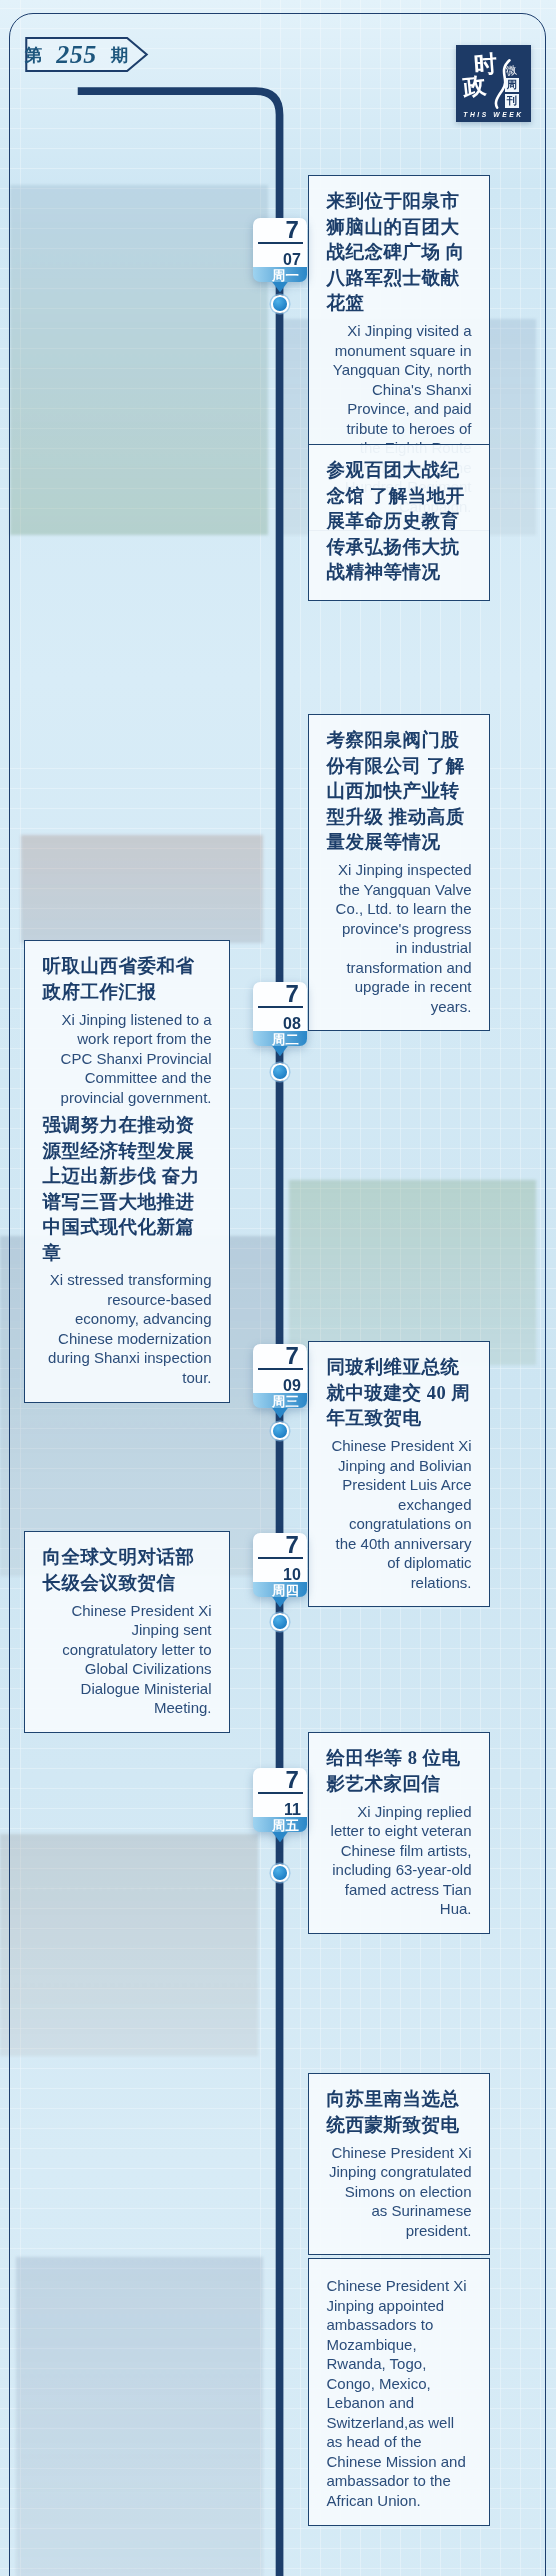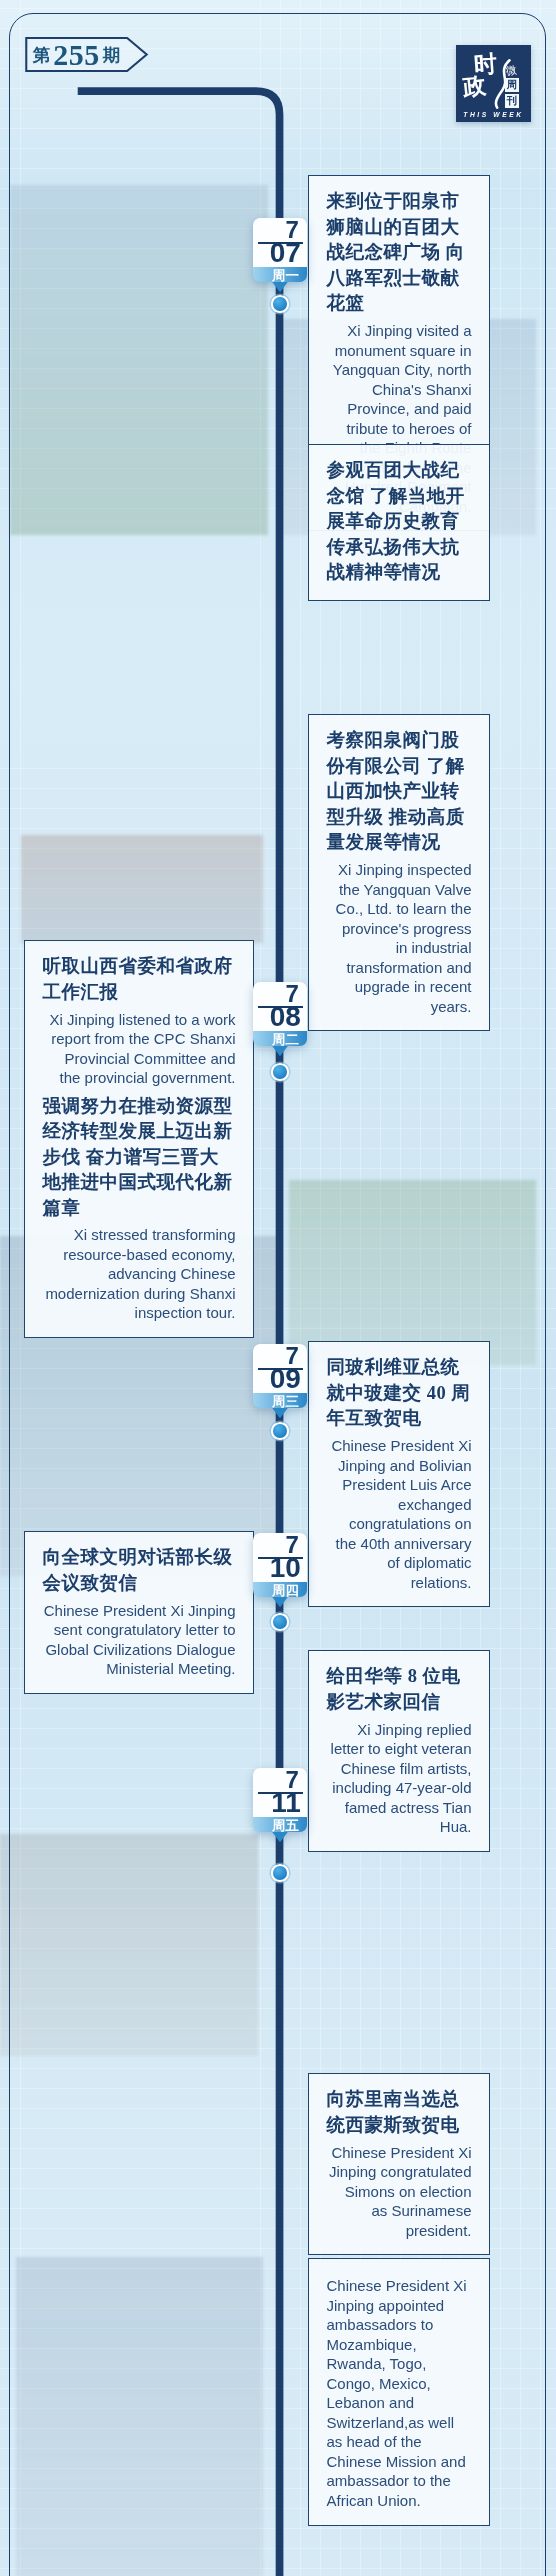--- a/index.html
+++ b/index.html
@@ -23,65 +23,65 @@
   .spine{position:absolute;inset:0;z-index:3;pointer-events:none;}
 
   
   .issue-tag{position:absolute;left:25px;top:37px;width:124px;height:35px;z-index:4;}
   .issue-tag svg{position:absolute;inset:0;}
   .issue-text{
     position:absolute;left:0;top:0;width:103px;height:35px;display:flex;align-items:center;justify-content:center;
     color:#1d567d;font-family:"Liberation Serif",serif;font-weight:bold;
   }
   .issue-text .small{font-size:17.5px;}
-  .issue-text .big{font-size:30px;letter-spacing:0.5px;margin:0 3px;}
+  .issue-text .big{font-size:26px;letter-spacing:0.5px;margin:0 14px;font-style:italic;}
 
   
   .mast{position:absolute;left:456px;top:45px;width:75px;height:77px;background:#1d3a66;z-index:4;
         box-shadow:0 2.1px 5.2px rgba(20,50,90,.25);}
   .mast .shi{position:absolute;left:17.5px;top:4.1px;color:#fff;font-family:"Liberation Serif",serif;font-weight:bold;font-size:23px;transform:rotate(-4deg);}
   .mast .zheng{position:absolute;left:7.2px;top:26px;color:#fff;font-family:"Liberation Serif",serif;font-weight:bold;font-size:23px;transform:rotate(-6deg);}
   .mast .swoosh{position:absolute;left:36px;top:13.4px;}
   .mast .wei{position:absolute;left:50px;top:18.5px;color:#fff;font-size:10.8px;font-family:"Liberation Serif",serif;transform:rotate(-8deg);}
   .mast .wbox{position:absolute;left:49px;width:14px;height:14px;background:#f2f8fc;color:#1d3a66;
               font-size:10.3px;font-weight:bold;display:flex;align-items:center;justify-content:center;}
   .mast .zhou{top:33px;} .mast .kan{top:49px;}
   .mast .tw{position:absolute;left:0;right:0;bottom:3.6px;text-align:center;color:#fff;
             font-size:6.7px;font-style:italic;letter-spacing:2.6px;font-weight:bold;}
 
   
   .marker{position:absolute;left:253px;width:54px;z-index:6;filter:drop-shadow(0 3.1px 4.1px rgba(30,80,130,.30));}
   .m-top{position:relative;height:49px;background:#fdfeff;border-radius:7.2px 7.2px 0 0;color:#173a63;}
   .m-month{position:absolute;top:-2.1px;right:8.2px;font-size:24px;font-weight:bold;}
   .m-divider{position:absolute;top:24px;left:5.2px;right:4.1px;height:2.1px;background:#173a63;}
-  .m-day{position:absolute;bottom:-2.1px;right:6.2px;font-size:28px;font-weight:bold;margin-top:45px;}
+  .m-day{position:absolute;bottom:-2.1px;right:6.2px;font-size:16px;font-weight:bold;margin-top:45px;}
   .m-week{height:15px;line-height:17.5px;background:linear-gradient(90deg,#9ed3f0,#2a87c8);
           color:#fff;font-size:13.4px;font-weight:bold;text-align:right;padding-right:8.2px;
           border-radius:0 0 7.2px 7.2px;box-sizing:border-box;}
   .m-pointer{width:15.5px;height:10.3px;margin:0 auto;background:#2a87c8;
              clip-path:polygon(0 0,100% 0,50% 100%);}
   .dot{position:absolute;left:271px;width:17.5px;height:17.5px;border-radius:50%;z-index:6;
        background:radial-gradient(circle at 35% 30%,#4fb2ea,#0f6db8);
        border:2.6px solid #ffffff;box-sizing:border-box;
        box-shadow:0 0 0 1.5px rgba(130,185,225,.6);}
 
   
   .card{position:absolute;background:rgba(244,250,253,.95);border:1.5px solid #1e4470;
         padding:13.4px 17.5px 14.4px 17.5px;box-sizing:border-box;z-index:5;}
   .card.right{left:308px;width:182px;}
-  .card.left{left:24px;width:230px;}
+  .card.left{left:24px;width:206px;}
   .zh{color:#1c3e6a;font-family:"Liberation Serif",serif;font-weight:600;
       font-size:18.5px;line-height:1.38;letter-spacing:0.5px;}
   .en{color:#2b4d7a;font-size:15px;line-height:1.30;margin-top:4.1px;}
   .zh + .en{margin-top:4.1px;text-align:right;}
   .en + .zh{margin-top:6.2px;font-family:Liberation Serif, serif;}
 
   .c1{top:175px;} .c2{top:444px;} .c3{top:714px;}
   .c4{top:940px;} .c5{top:1341px;} .c6{top:1531px;}
-  .c7{top:1650px;} .c8{top:2073px;} .c9{top:2258px;}
+  .c7{top:1732px;} .c8{top:2073px;} .c9{top:2258px;}
 </style>
 </head>
 <body>
 
 <div id="canvas">
 
   <div class="ph" style="left:10.3px;top:185px;width:258px;height:350px;background:linear-gradient(180deg,rgba(150,180,200,.35),rgba(120,160,130,.35));"></div>
   <div class="ph" style="left:278px;top:319px;width:258px;height:216px;background:linear-gradient(180deg,rgba(140,170,195,.30),rgba(170,190,200,.25));"></div>
   <div class="ph" style="left:20.6px;top:835px;width:242px;height:108px;background:linear-gradient(180deg,rgba(160,120,110,.28),rgba(140,140,150,.25));"></div>
   <div class="ph" style="left:289px;top:1180px;width:247px;height:185px;background:linear-gradient(180deg,rgba(120,160,120,.30),rgba(150,180,160,.22));"></div>
@@ -200,21 +200,21 @@
     <div class="en">Chinese President Xi Jinping and Bolivian President Luis Arce exchanged congratulations on the 40th anniversary of diplomatic relations.</div>
   </div>
 
   <div class="card left c6">
     <div class="zh">向全球文明对话部长级会议致贺信</div>
     <div class="en">Chinese President Xi Jinping sent congratulatory letter to Global Civilizations Dialogue Ministerial Meeting.</div>
   </div>
 
   <div class="card right c7">
     <div class="zh">给田华等 8 位电影艺术家回信</div>
-    <div class="en">Xi Jinping replied letter to eight veteran Chinese film artists, including 47-year-old famed actress Tian Hua.</div>
+    <div class="en">Xi Jinping replied letter to eight veteran Chinese film artists, including 63-year-old famed actress Tian Hua.</div>
   </div>
 
   <div class="card right c8">
     <div class="zh">向苏里南当选总统西蒙斯致贺电</div>
     <div class="en">Chinese President Xi Jinping congratulated Simons on election as Surinamese president.</div>
   </div>
 
   <div class="card right c9">
     <div class="en">Chinese President Xi Jinping appointed ambassadors to Mozambique, Rwanda, Togo, Congo, Mexico, Lebanon and Switzerland,as well as head of the Chinese Mission and ambassador to the African Union.</div>
   </div>

